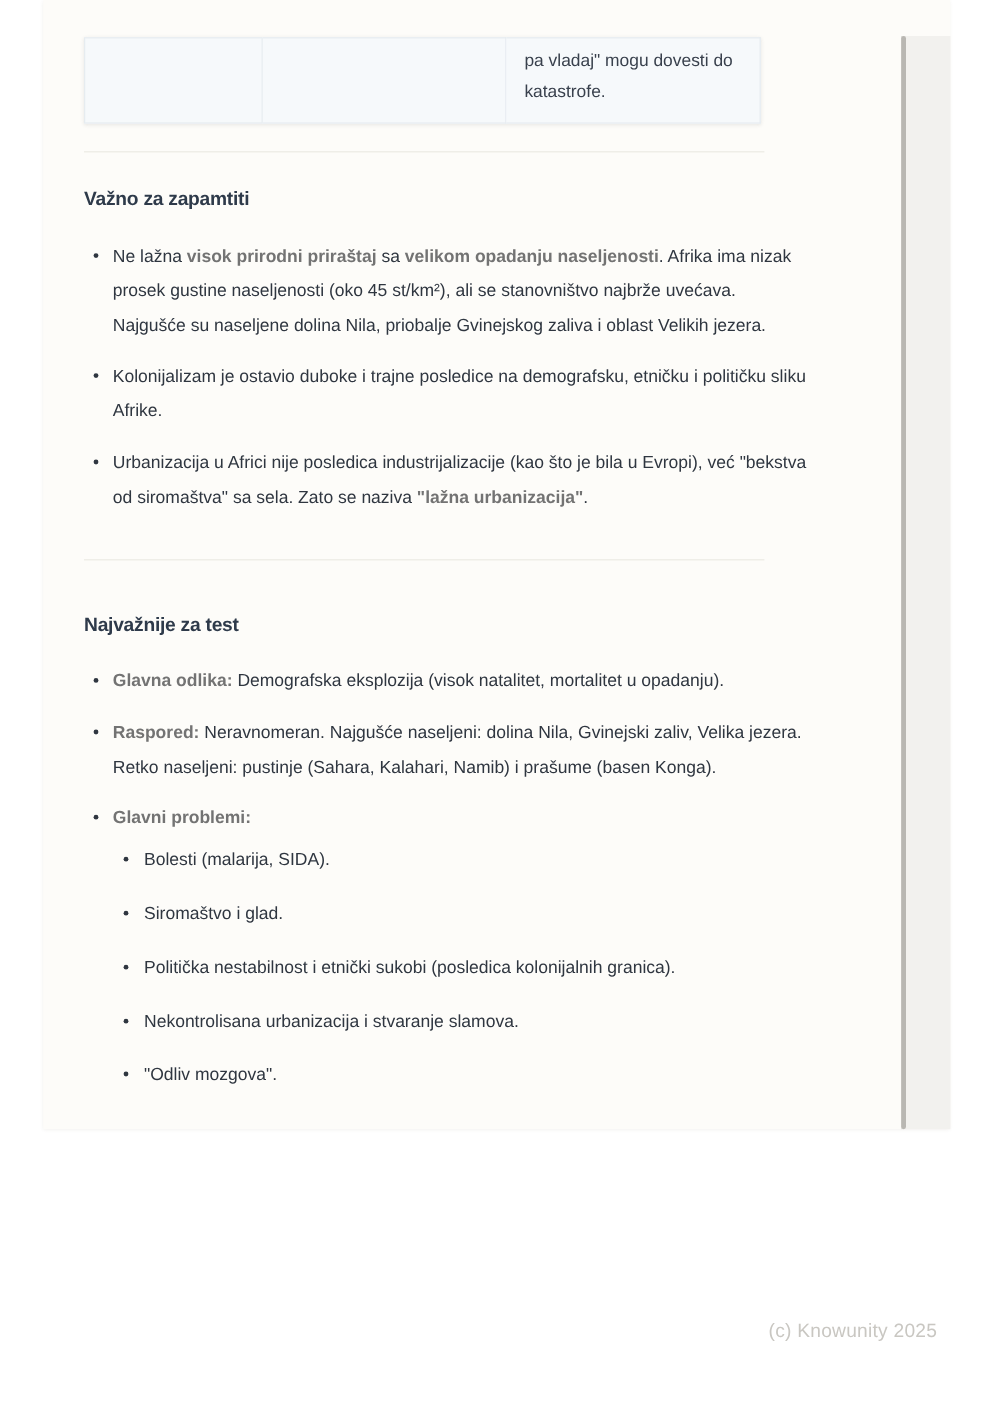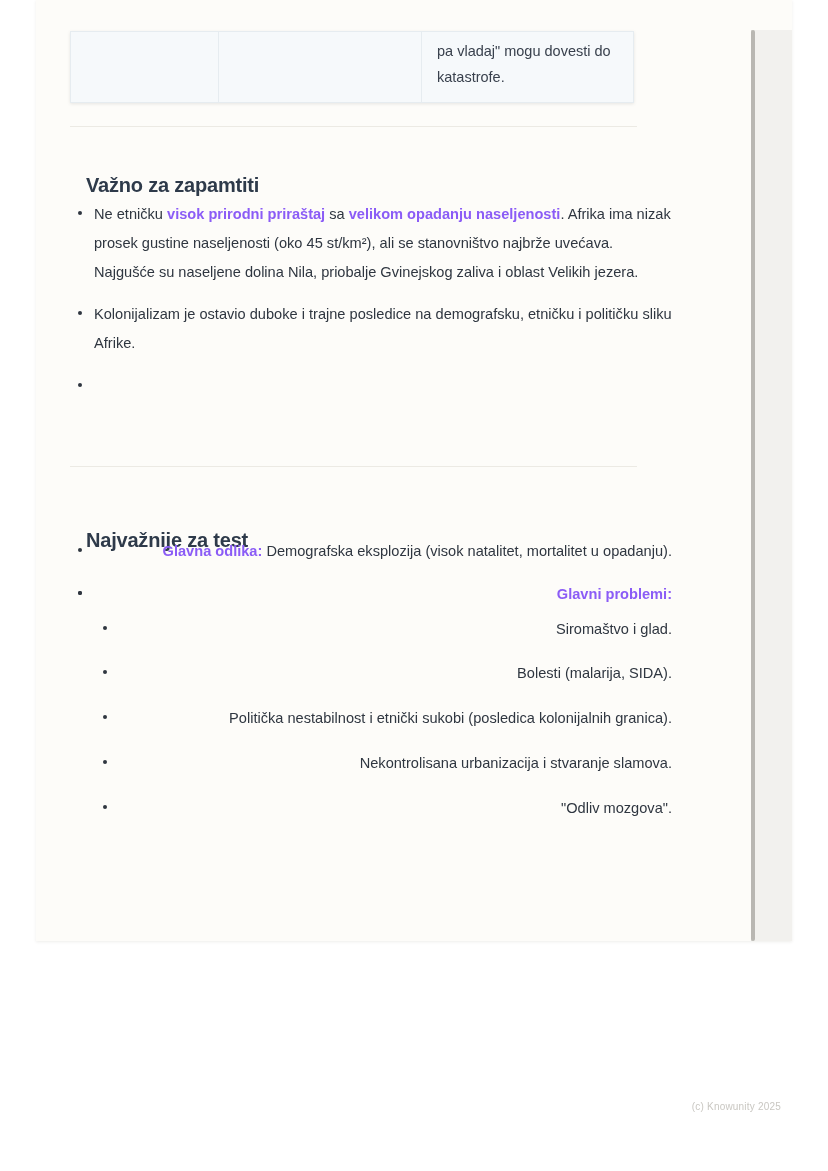--- a/index.html
+++ b/index.html
@@ -96,61 +96,61 @@
     height: 1px;
     background: #eceae4;
   }
   #rule-1 { top: 126px; }
   #rule-2 { top: 466px; }
 
   
   .section-h {
     position: absolute;
     left: 0px;
-    margin: 16px;
-    font-size: 20px;
+    margin: 0;
+    font-size: 16px;
     font-weight: bold;
     color: #2e3a4a;
     letter-spacing: -0.2px;
   }
   #h-vazno { top: 158px; }
   #h-naj   { top: 513px; }
 
   
   .blist {
     position: absolute;
     left: 0px;
     margin: 0;
     padding: 0;
     list-style: none;
     width: 602px;
   }
   #list-vazno { top: 200px; }
-  #list-naj   { top: 537px; text-align: right; }
+  #list-naj   { top: 554px; }
 
   .bitem {
     position: relative;
     padding-left: 24px;
     margin: 0 0 14px 0;
     font-size: 14.6px;
     line-height: 28.8px;
     color: #2f3640;
   }
   .bitem > .dot {
     position: absolute;
     left: 8px;
     top: 11px;
     width: 4px;
     height: 4px;
     border-radius: 50%;
     background: #2f3640;
   }
   .bitem b {
     font-weight: bold;
-    color: #8b5cf6;
+    color: #737373;
   }
 
   
   .sublist {
     margin: 6px 0 0 0;
     padding: 0;
     list-style: none;
   }
   .sitem {
     position: relative;
@@ -168,21 +168,21 @@
     height: 4px;
     border-radius: 50%;
     background: #2f3640;
   }
 
   
   #footer {
     position: absolute;
     right: 47px;
     top: 1101px;
-    font-size: 10px;
+    font-size: 16px;
     color: #c9c7c2;
     letter-spacing: 0.2px;
   }
 </style>
 </head>
 <body>
 
 <div id="viewport">
 
   <div id="paper">
@@ -197,35 +197,35 @@
         <div class="tcell c1"></div>
         <div class="tcell c2"></div>
         <div class="tcell c3">pa vladaj" mogu dovesti do katastrofe.</div>
       </div>
 
       <div class="rule" id="rule-1"></div>
 
       <h2 class="section-h" id="h-vazno">Važno za zapamtiti</h2>
 
       <ul class="blist" id="list-vazno">
-          <li class="bitem"><span class="dot"></span><span><span>Ne etničku </span><b>visok prirodni priraštaj</b><span> sa </span><b>velikom opadanju naseljenosti</b><span>. Afrika ima nizak prosek gustine naseljenosti (oko 45 st/km²), ali se stanovništvo najbrže uvećava. Najgušće su naseljene dolina Nila, priobalje Gvinejskog zaliva i oblast Velikih jezera.</span></span></li>
+          <li class="bitem"><span class="dot"></span><span><span>Ne lažna </span><b>visok prirodni priraštaj</b><span> sa </span><b>velikom opadanju naseljenosti</b><span>. Afrika ima nizak prosek gustine naseljenosti (oko 45 st/km²), ali se stanovništvo najbrže uvećava. Najgušće su naseljene dolina Nila, priobalje Gvinejskog zaliva i oblast Velikih jezera.</span></span></li>
           <li class="bitem"><span class="dot"></span><span><span>Kolonijalizam je ostavio duboke i trajne posledice na demografsku, etničku i političku sliku Afrike.</span></span></li>
-          <li class="bitem"><span class="dot"></span></li>
+          <li class="bitem"><span class="dot"></span><span><span>Urbanizacija u Africi nije posledica industrijalizacije (kao što je bila u Evropi), već "bekstva od siromaštva" sa sela. Zato se naziva </span><b>"lažna urbanizacija"</b><span>.</span></span></li>
         </ul>
 
       <div class="rule" id="rule-2"></div>
 
       <h2 class="section-h" id="h-naj">Najvažnije za test</h2>
 
       <ul class="blist" id="list-naj">
           <li class="bitem"><span class="dot"></span><span><b>Glavna odlika:</b><span> Demografska eksplozija (visok natalitet, mortalitet u opadanju).</span></span></li>
-          <li class="bitem"><span class="dot"></span></li>
+          <li class="bitem"><span class="dot"></span><span><b>Raspored:</b><span> Neravnomeran. Najgušće naseljeni: dolina Nila, Gvinejski zaliv, Velika jezera. Retko naseljeni: pustinje (Sahara, Kalahari, Namib) i prašume (basen Konga).</span></span></li>
           <li class="bitem"><span class="dot"></span><span><b>Glavni problemi:</b></span><ul class="sublist">
+              <li class="sitem"><span class="dot"></span><span>Bolesti (malarija, SIDA).</span></li>
               <li class="sitem"><span class="dot"></span><span>Siromaštvo i glad.</span></li>
-              <li class="sitem"><span class="dot"></span><span>Bolesti (malarija, SIDA).</span></li>
               <li class="sitem"><span class="dot"></span><span>Politička nestabilnost i etnički sukobi (posledica kolonijalnih granica).</span></li>
               <li class="sitem"><span class="dot"></span><span>Nekontrolisana urbanizacija i stvaranje slamova.</span></li>
               <li class="sitem"><span class="dot"></span><span>"Odliv mozgova".</span></li>
             </ul></li>
         </ul>
 
     </div>
   </div>
 
   <div id="footer">(c) Knowunity 2025</div>

